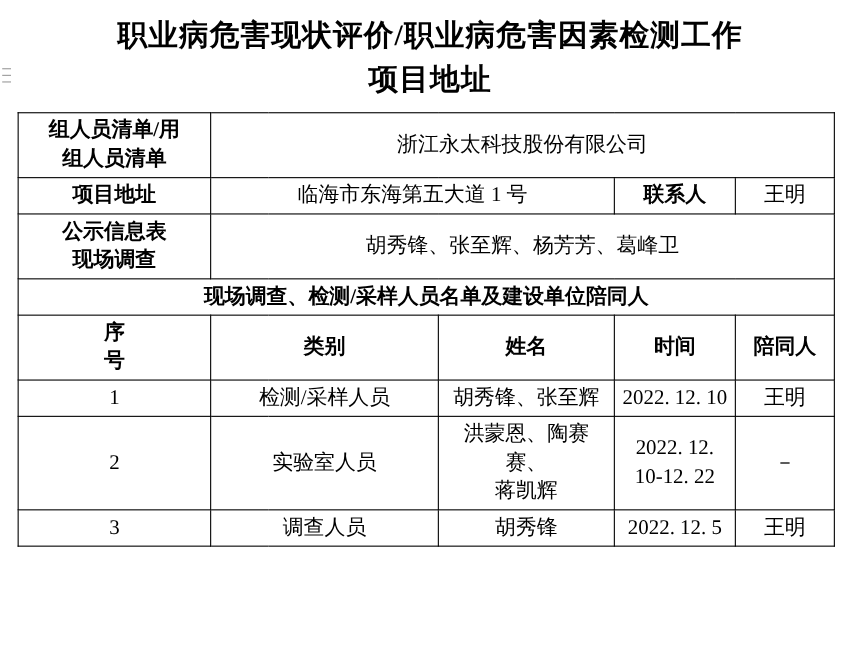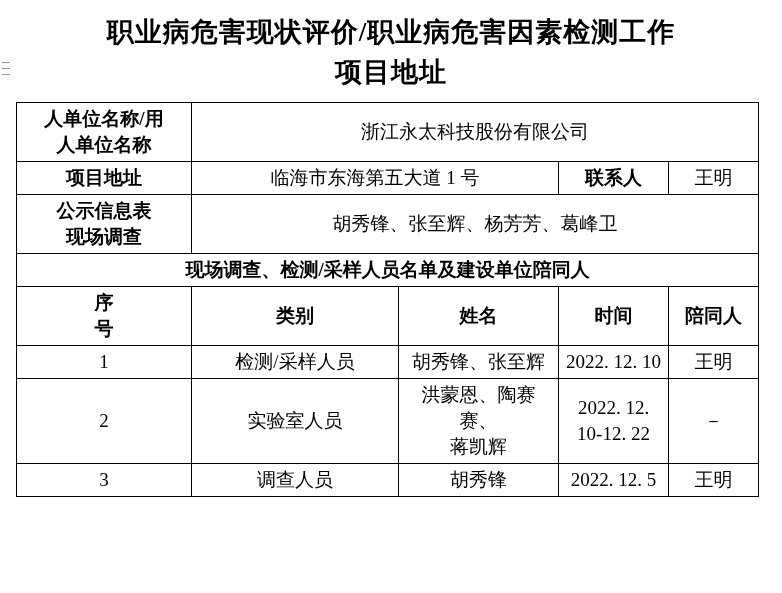--- a/index.html
+++ b/index.html
@@ -100,22 +100,22 @@
       <col style="width:175px">
       <col style="width:52px">
       <col style="width:155px">
       <col style="width:160px">
       <col style="width:110px">
       <col style="width:90px">
     </colgroup>
     <tbody>
       <tr>
         <td class="label-cell two-line">
-          <span class="stack-line">人单位名称/用</span>
-          <span class="stack-line">人单位名称</span>
+          <span class="stack-line">组人员清单/用</span>
+          <span class="stack-line">组人员清单</span>
         </td>
         <td colspan="5">浙江永太科技股份有限公司</td>
       </tr>
 
       <tr>
         <td class="label-cell">项目地址</td>
         <td colspan="3">临海市东海第五大道 1 号</td>
         <td class="label-cell">联系人</td>
         <td>王明</td>
       </tr>

